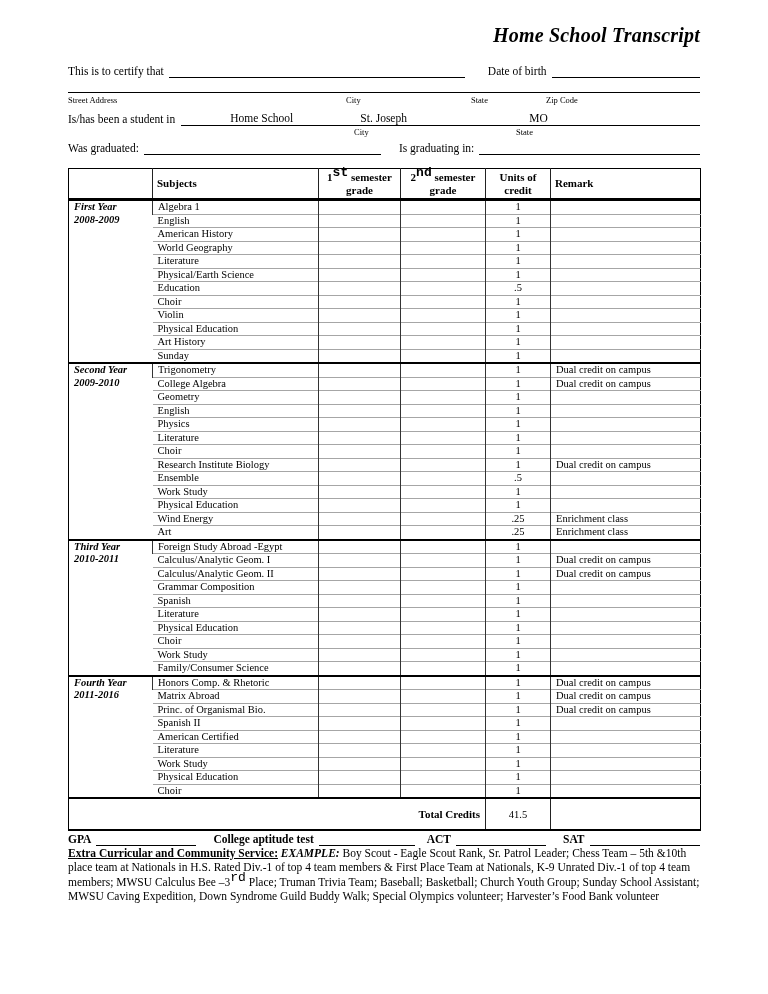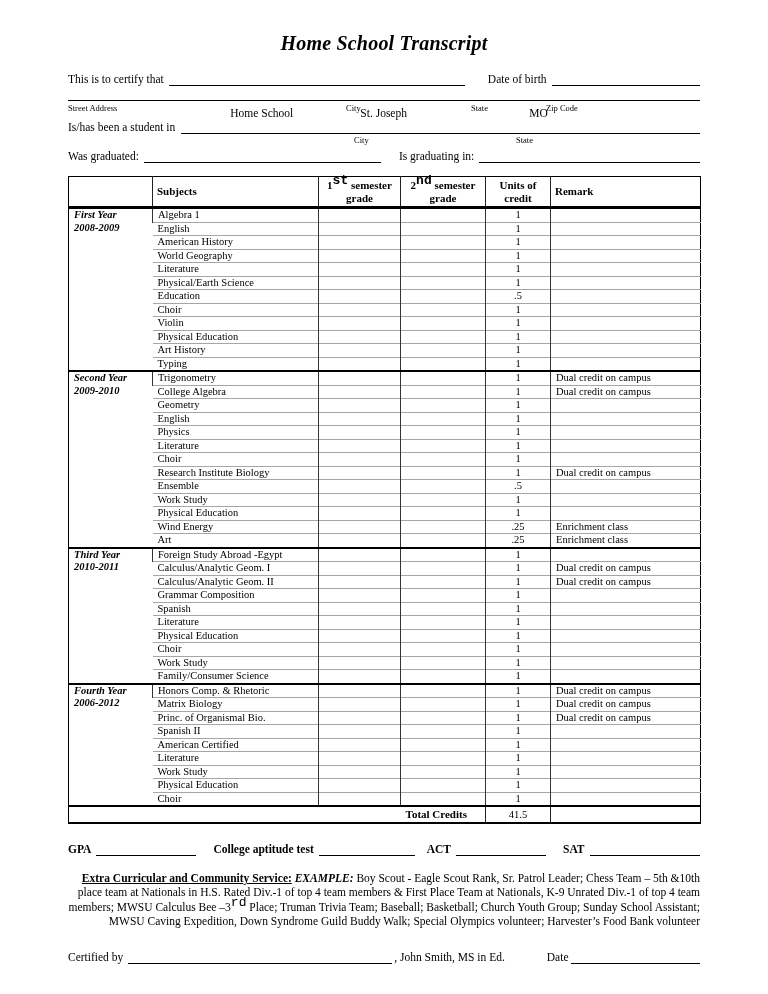--- a/index.html
+++ b/index.html
@@ -6,42 +6,42 @@
   html, body { margin: 0; padding: 0; }
   body {
     width: 768px; height: 994px;
     background: #ffffff; color: #000;
     font-family: "Liberation Serif", "DejaVu Serif", serif;
     font-size: 11.5px;
   }
   .page { width: 768px; height: 994px; padding: 0 68px; overflow: hidden; }
 
   .doc-title {
-    padding-top: 32px;
-    text-align: center;
+    padding-top: 24px;
+    text-align: right;
     font-size: 20px;
     font-weight: bold;
     font-style: italic;
     letter-spacing: 0.2px;
   }
 
   .flex-line { display: flex; align-items: flex-end; }
   .flex-line .lbl { white-space: nowrap; line-height: 14px; }
   .blank { display: inline-block; border-bottom: 1px solid #000; height: 14px; }
   .spacer { display: inline-block; }
 
   .certify-line { margin-top: 17px; }
   .rule { margin-top: 14px; border-top: 1.3px solid #000; }
 
   .addr-labels { position: relative; height: 12px; margin-top: 1px; font-size: 8.5px; font-family: Liberation Serif, serif; }
   .addr-labels span { position: absolute; top: 1px; white-space: nowrap; }
 
   .student-line { margin-top: 5px; }
   .fill-line { flex: 1; position: relative; border-bottom: 1px solid #000; height: 15px; margin-left: 6px; }
-  .fill-line .val { position: absolute; bottom: 14px; white-space: nowrap; }
+  .fill-line .val { position: absolute; bottom: 1px; white-space: nowrap; }
 
   .sub-labels { position: relative; height: 11px; font-size: 8.5px; }
   .sub-labels span { position: absolute; top: 1px; }
 
   .grad-line { margin-top: 4px; justify-content: center; }
 
   
   table.transcript {
     margin-top: 13px;
     width: 632px;
@@ -79,36 +79,35 @@
     padding: 2px 2px 0 6px;
     line-height: 13.5px;
     white-space: nowrap;
   }
   td.units-cell { text-align: center; }
   td.subject-cell { padding-left: 6px; }
   td.remark-cell { padding-left: 5px; }
 
   table.transcript tfoot td {
     border-top: 2.5px solid #000;
-    height: 17px; line-height: 15px;
-    padding: 0 18px;
+    height: 32px; line-height: 15px;
+    padding: 0 5px;
   }
   td.total-label { text-align: right; font-weight: bold; font-size: 11px; padding-right: 8px; }
   td.total-units { text-align: center; border-left: 1px solid #222; }
   td.total-remark { border-left: 1px solid #222; }
 
   
-  .scores-line { margin-top: 18px; font-size: 11.5px; text-align: center; }
+  .scores-line { margin-top: 1px; font-size: 11.5px; text-align: center; }
   .scores-line .lbl { font-weight: bold; }
 
   .extra-para {
-    margin-top: 15px;
     font-size: 11.5px;
     line-height: 14.4px;
-    text-align: right;
+    text-align: left;
   }
   .extra-heading { font-weight: bold; text-decoration: underline; }
   .extra-example { font-weight: bold; font-style: italic; }
 
   .certified-line { margin-top: 21px; }
 </style>
 </head>
 <body>
 
 <div class="page">
@@ -257,21 +256,21 @@
           <td class="remark-cell"></td>
         </tr>
         <tr>
           <td class="subject-cell">Art History</td>
           <td class="grade-cell"></td>
           <td class="grade-cell"></td>
           <td class="units-cell">1</td>
           <td class="remark-cell"></td>
         </tr>
         <tr>
-          <td class="subject-cell">Typing</td>
+          <td class="subject-cell">Sunday</td>
           <td class="grade-cell"></td>
           <td class="grade-cell"></td>
           <td class="units-cell">1</td>
           <td class="remark-cell"></td>
         </tr>
       </tbody>
       <tbody class="year-section">
         <tr>
           <td rowspan="13" class="year-cell">
             <div>Second Year</div>
@@ -441,30 +440,30 @@
           <td class="grade-cell"></td>
           <td class="grade-cell"></td>
           <td class="units-cell">1</td>
           <td class="remark-cell"></td>
         </tr>
       </tbody>
       <tbody class="year-section">
         <tr>
           <td rowspan="9" class="year-cell">
             <div>Fourth Year</div>
-            <div>2006-2012</div>
+            <div>2011-2016</div>
           </td>
           <td class="subject-cell">Honors Comp. &amp; Rhetoric</td>
           <td class="grade-cell"></td>
           <td class="grade-cell"></td>
           <td class="units-cell">1</td>
           <td class="remark-cell">Dual credit on campus</td>
         </tr>
         <tr>
-          <td class="subject-cell">Matrix Biology</td>
+          <td class="subject-cell">Matrix Abroad</td>
           <td class="grade-cell"></td>
           <td class="grade-cell"></td>
           <td class="units-cell">1</td>
           <td class="remark-cell">Dual credit on campus</td>
         </tr>
         <tr>
           <td class="subject-cell">Princ. of Organismal Bio.</td>
           <td class="grade-cell"></td>
           <td class="grade-cell"></td>
           <td class="units-cell">1</td>
@@ -535,22 +534,14 @@
     <span class="lbl">SAT</span>
     <span class="blank" style="flex:1; margin-left:5px;"></span>
   </div>
 
   <div class="extra-para">
     <span class="extra-heading">Extra Curricular and Community Service:</span>
     <span class="extra-example">EXAMPLE:</span>
     <span>Boy Scout - Eagle Scout Rank, Sr. Patrol Leader; Chess Team – 5th &amp;10th place team at Nationals in H.S. Rated Div.-1 of top 4 team members &amp; First Place Team at Nationals, K-9 Unrated Div.-1 of top 4 team members; MWSU Calculus Bee –3</span><sup class="ss">rd</sup><span> Place; Truman Trivia Team; Baseball; Basketball; Church Youth Group; Sunday School Assistant; MWSU Caving Expedition, Down Syndrome Guild Buddy Walk; Special Olympics volunteer; Harvester’s Food Bank volunteer</span>
   </div>
 
-  <div class="flex-line certified-line">
-    <span class="lbl">Certified by</span>
-    <span class="blank" style="width:264px; margin-left:5px;"></span>
-    <span class="lbl" style="margin-left:2px;">, John Smith, MS in Ed.</span>
-    <span class="spacer" style="width:42px;"></span>
-    <span class="lbl">Date</span>
-    <span class="blank" style="flex:1; margin-left:2px;"></span>
-  </div>
 
 </div>
 
 </body></html>

